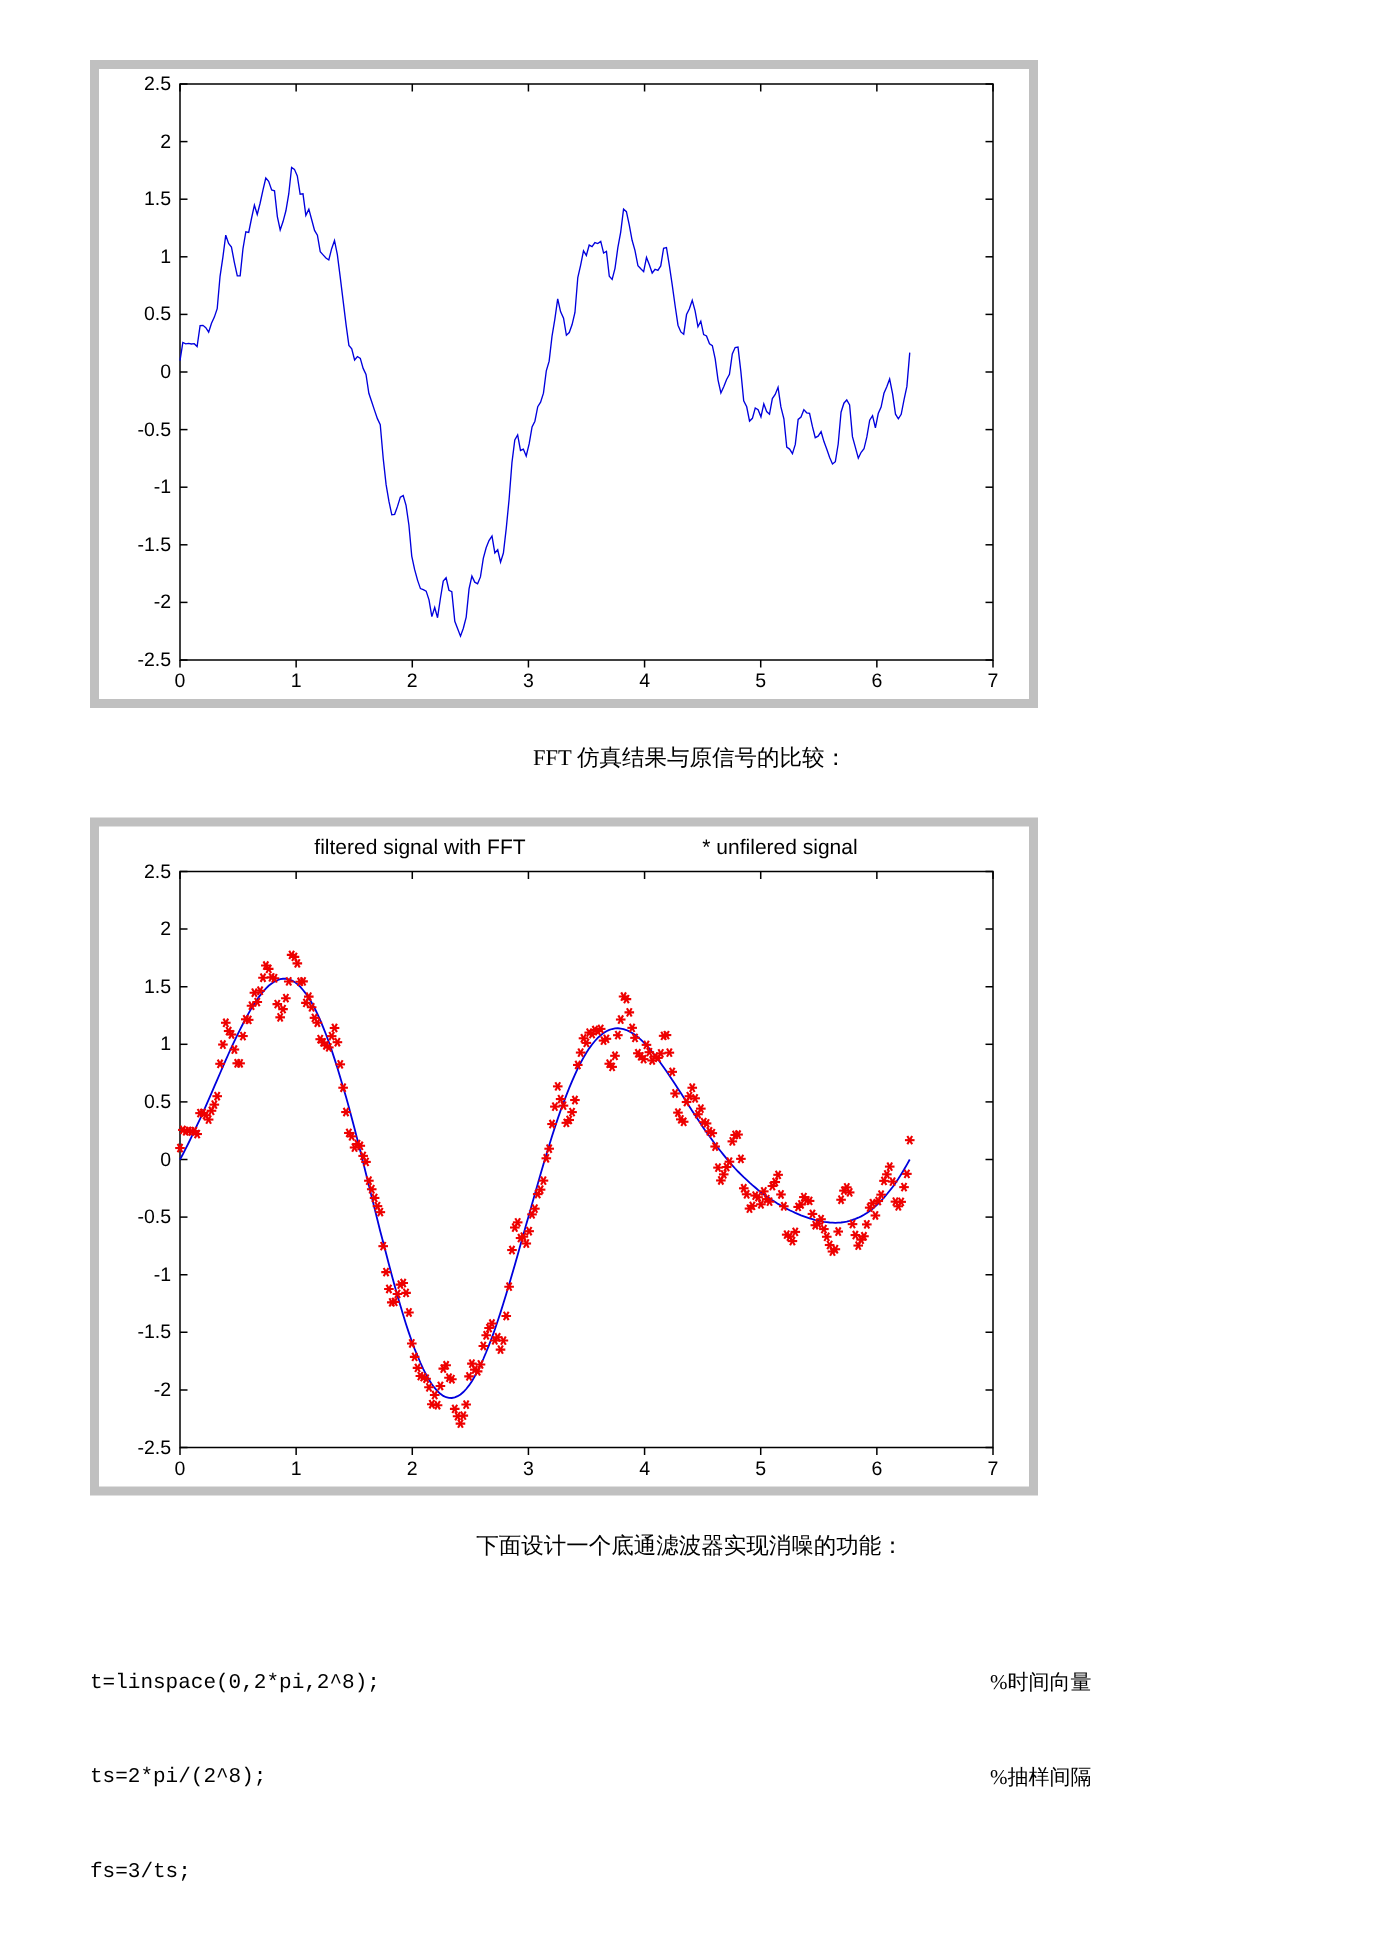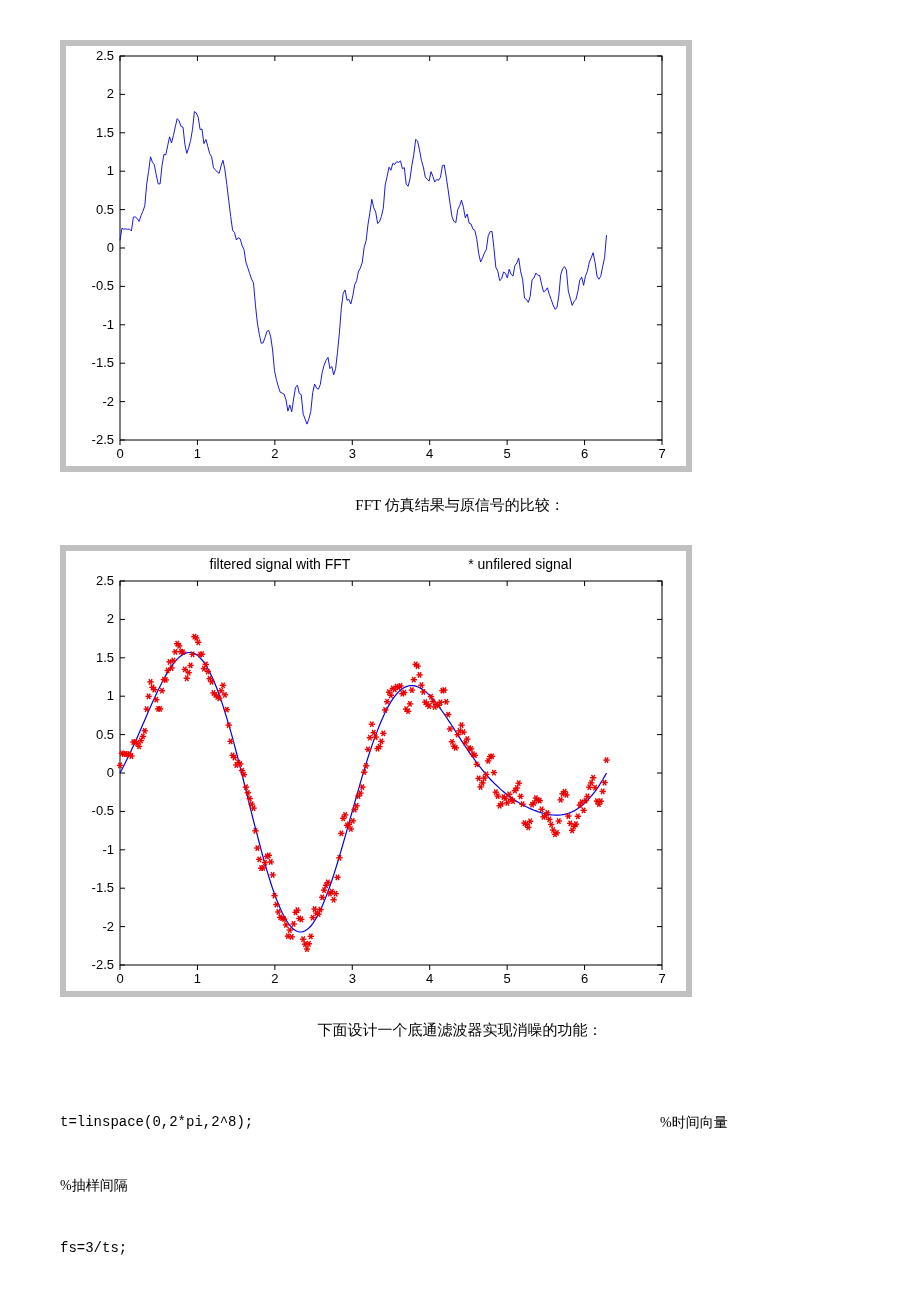--- a/index.html
+++ b/index.html
@@ -1456,19 +1456,20 @@
 </div>
 
 <p class="caption">下面设计一个底通滤波器实现消噪的功能：</p>
 
 <div class="code">
   <div class="code-line">
     <span class="code-left">t=linspace(0,2*pi,2^8);</span>
     <span class="code-right">%时间向量</span>
   </div>
   <div class="code-line">
+    <span class="code-left">ts=2*pi/(2^8);</span>
     <span class="code-right">%抽样间隔</span>
   </div>
   <div class="code-line">
     <span class="code-left">fs=3/ts;</span>
     <span class="code-right"></span>
   </div>
 </div>
 
 </body></html>

